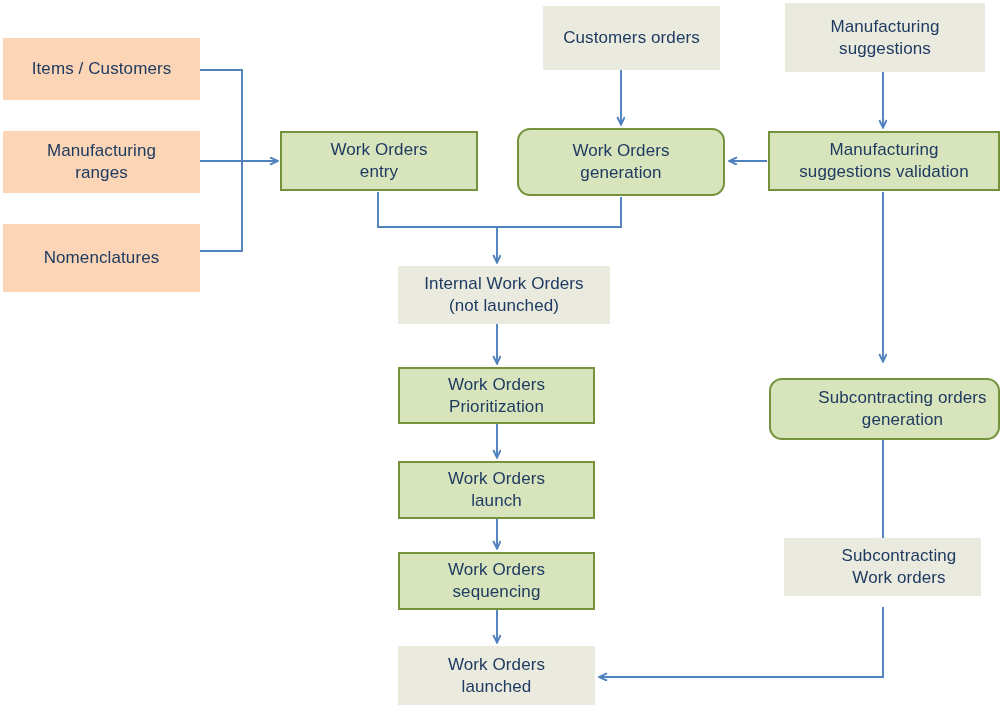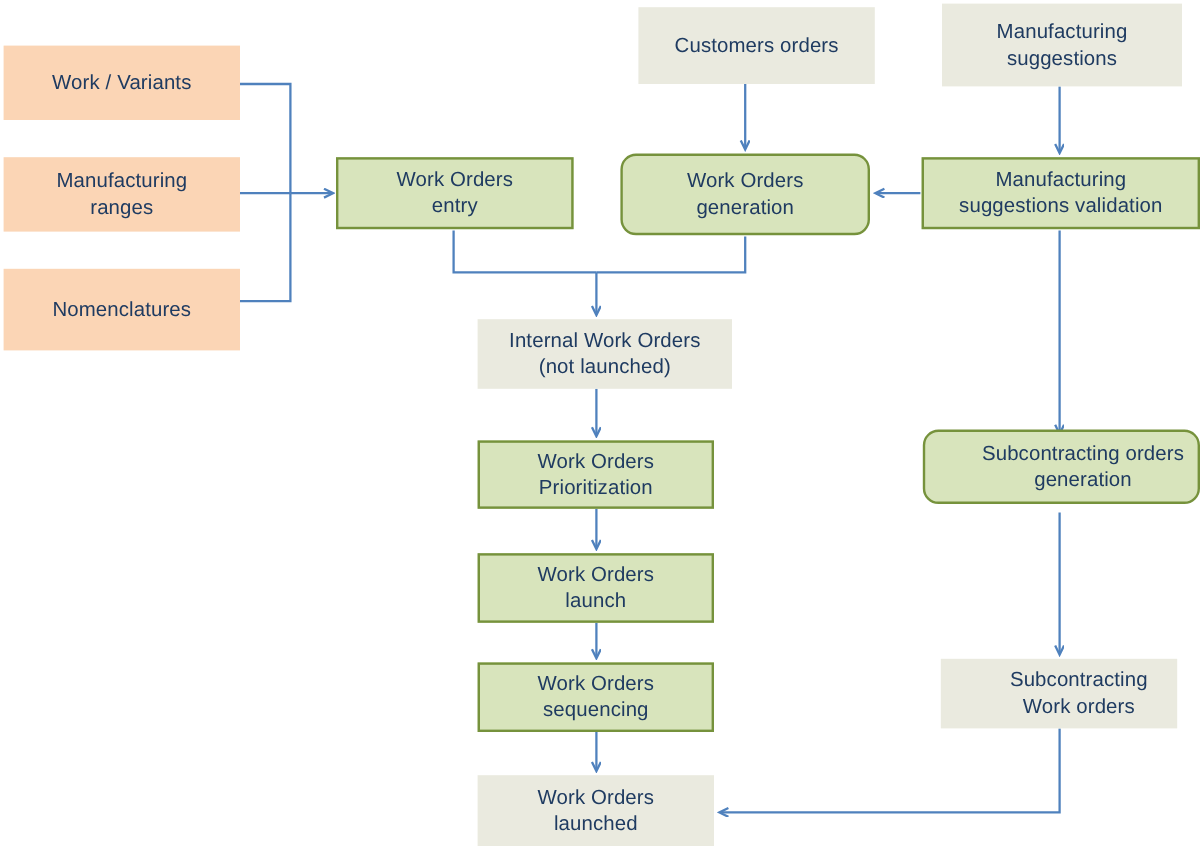--- a/index.html
+++ b/index.html
@@ -79,29 +79,29 @@
       <path d="M883,192 L883,361" marker-end="url(#ah)"></path>
 
       <path d="M883,427 L883,545" marker-end="url(#ah)"></path>
 
       <path d="M883,607 L883,677 L600,677" marker-end="url(#ah)"></path>
     </g>
   </svg>
 
   <div id="nodes">
       <div class="node n-orange" style="left: 3px; top: 38px; width: 197px; height: 62px;">
-        <span>Work / Variants</span>
+        <span>Items / Customers</span>
       </div>
       <div class="node n-orange" style="left: 3px; top: 131px; width: 197px; height: 62px;">
         <span>Manufacturing<br>ranges</span>
       </div>
       <div class="node n-orange" style="left: 3px; top: 224px; width: 197px; height: 68px;">
         <span>Nomenclatures</span>
       </div>
-      <div class="node n-beige" style="left: 532px; top: 6px; width: 197px; height: 64px;">
+      <div class="node n-beige" style="left: 543px; top: 6px; width: 177px; height: 64px;">
         <span>Customers orders</span>
       </div>
       <div class="node n-beige" style="left: 785px; top: 3px; width: 200px; height: 69px;">
         <span>Manufacturing<br>suggestions</span>
       </div>
       <div class="node n-green" style="left: 280px; top: 131px; width: 198px; height: 60px;">
         <span>Work Orders<br>entry</span>
       </div>
       <div class="node n-green-round" style="left: 517px; top: 128px; width: 208px; height: 68px;">
         <span>Work Orders<br>generation</span>
@@ -117,20 +117,20 @@
       </div>
       <div class="node n-green" style="left: 398px; top: 461px; width: 197px; height: 58px;">
         <span>Work Orders<br>launch</span>
       </div>
       <div class="node n-green" style="left: 398px; top: 552px; width: 197px; height: 58px;">
         <span>Work Orders<br>sequencing</span>
       </div>
       <div class="node n-beige" style="left: 398px; top: 646px; width: 197px; height: 59px;">
         <span>Work Orders<br>launched</span>
       </div>
-      <div class="node n-green-round" style="left: 769px; top: 358px; width: 231px; height: 62px; padding-left: 36px;">
+      <div class="node n-green-round" style="left: 769px; top: 378px; width: 231px; height: 62px; padding-left: 36px;">
         <span>Subcontracting orders<br>generation</span>
       </div>
-      <div class="node n-beige" style="left: 784px; top: 549px; width: 197px; height: 58px; padding-left: 33px;">
+      <div class="node n-beige" style="left: 784px; top: 538px; width: 197px; height: 58px; padding-left: 33px;">
         <span>Subcontracting<br>Work orders</span>
       </div>
     </div>
 </div>
 
 </body></html>

